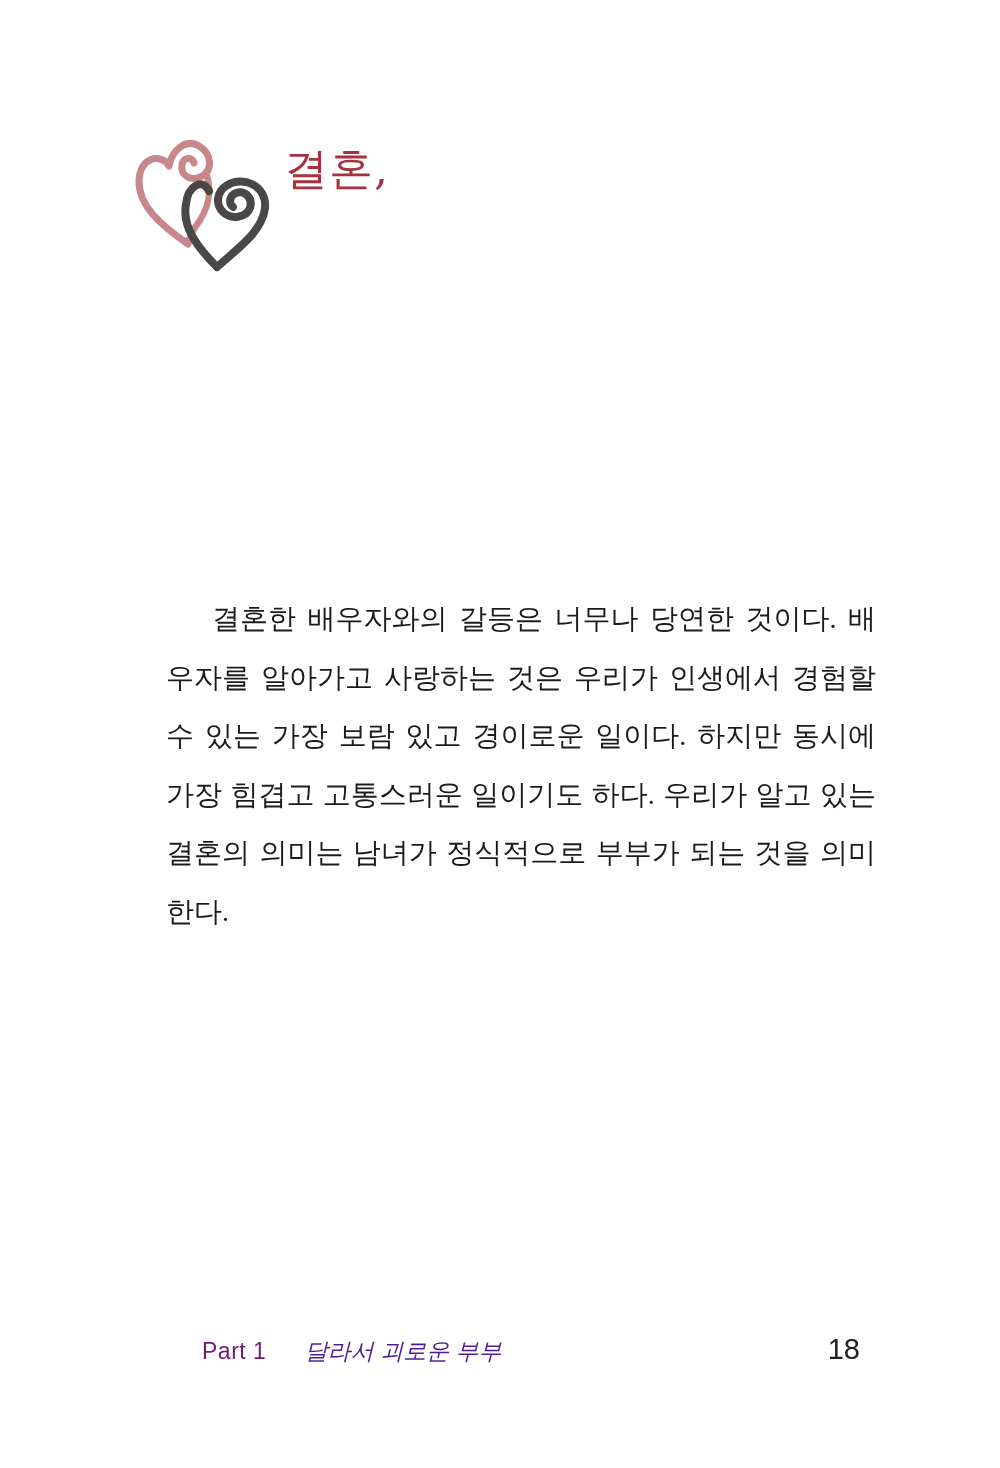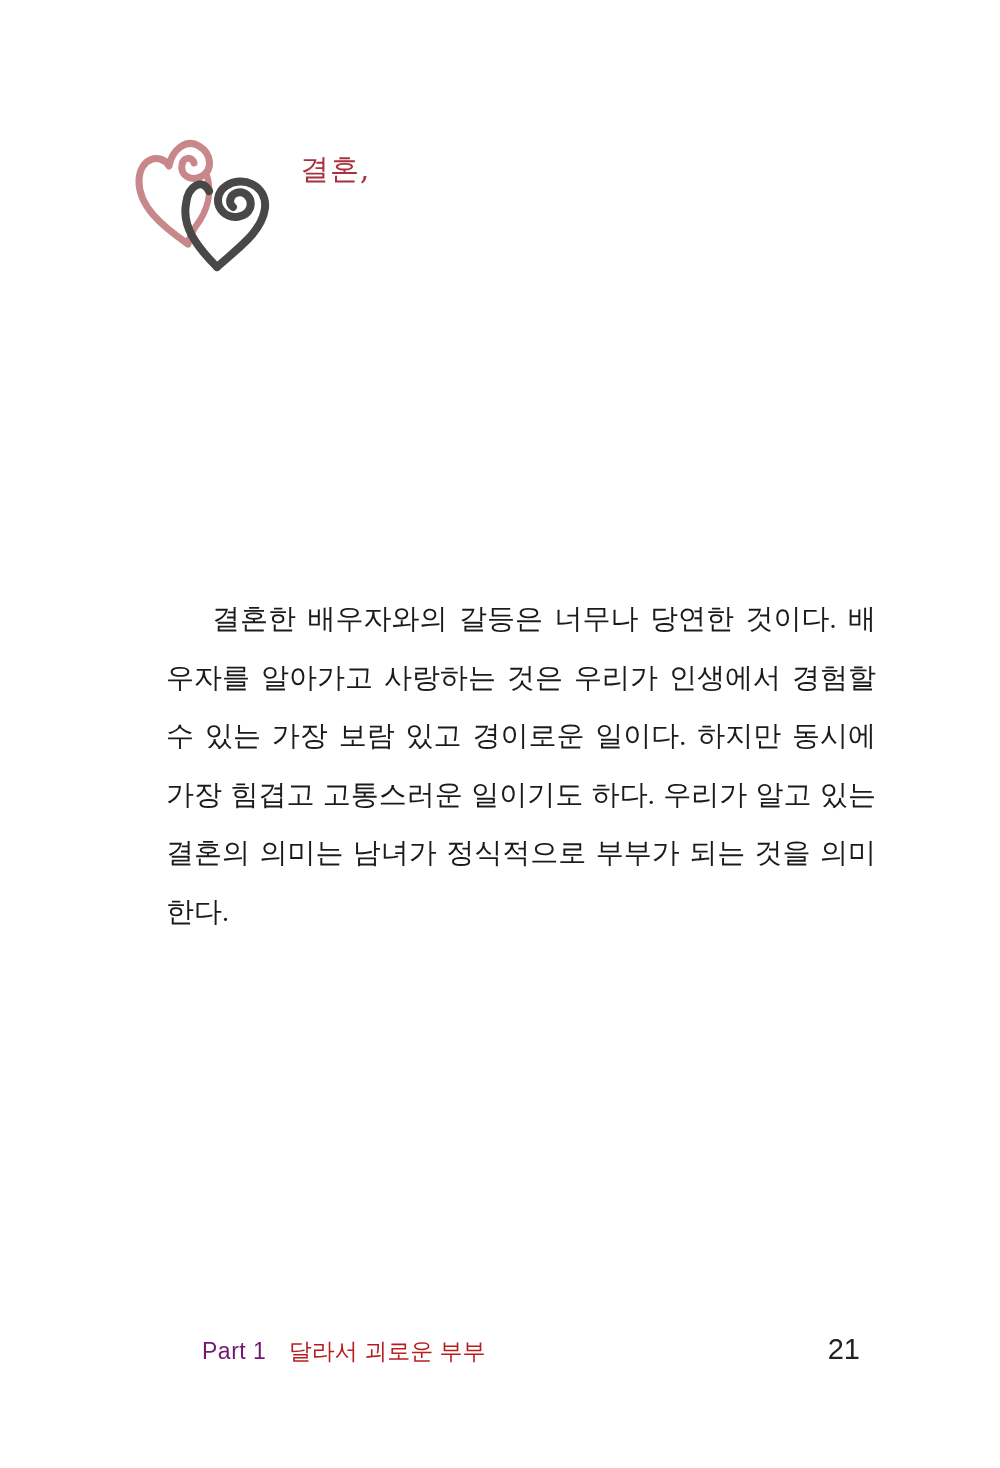--- a/index.html
+++ b/index.html
@@ -19,25 +19,25 @@
   .logo {
     position: absolute;
     left: 130px; top: 130px;
     width: 160px; height: 160px;
   }
   .logo svg { width: 100%; height: 100%; display: block; }
 
   
   .chapter-heading {
     position: absolute;
-    left: 300px; top: 136px;
+    left: 284px; top: 136px;
     color: #a5323e;
     font-family: "DejaVu Serif", serif;
     font-weight: 500;
-    font-size: 29px;
+    font-size: 44px;
     line-height: 66px;
     letter-spacing: 1px;
     white-space: nowrap;
   }
   .chapter-heading .t-line { display: block; }
   .chapter-heading .seg-bold {
     font-weight: bold;
     color: #9c2a36;
   }
 
@@ -58,21 +58,21 @@
   
   .footer-left {
     position: absolute;
     left: 166px; top: 1337px;
     font-family: "Liberation Sans", sans-serif;
     font-size: 23px;
     line-height: 28px;
     white-space: nowrap;
   }
   .footer-left .part { color: #701a75; letter-spacing: 0.5px; margin-left: 36px; }
-  .footer-left .chapter { color: #b91c1c; margin-left: 16px; }
+  .footer-left .chapter { color: #4c1d95; margin-left: 32px; font-style: italic; }
   .page-number {
     position: absolute;
     right: 140px; top: 1333px;
     font-family: "Liberation Sans", sans-serif;
     font-size: 29px;
     color: #222222;
   }
 </style>
 </head>
 <body>
@@ -115,15 +115,15 @@
   </h1>
 
   <div class="body-text">
     <p>결혼한 배우자와의 갈등은 너무나 당연한 것이다. 배우자를 알아가고 사랑하는 것은 우리가 인생에서 경험할 수 있는 가장 보람 있고 경이로운 일이다. 하지만 동시에 가장 힘겹고 고통스러운 일이기도 하다. 우리가 알고 있는 결혼의 의미는 남녀가 정식적으로 부부가 되는 것을 의미한다.</p>
   </div>
 
   <div class="footer-left">
     <span class="part">Part 1</span>
     <span class="chapter">달라서 괴로운 부부</span>
   </div>
-  <div class="page-number">21</div>
+  <div class="page-number">18</div>
 
 </div>
 
 </body></html>

